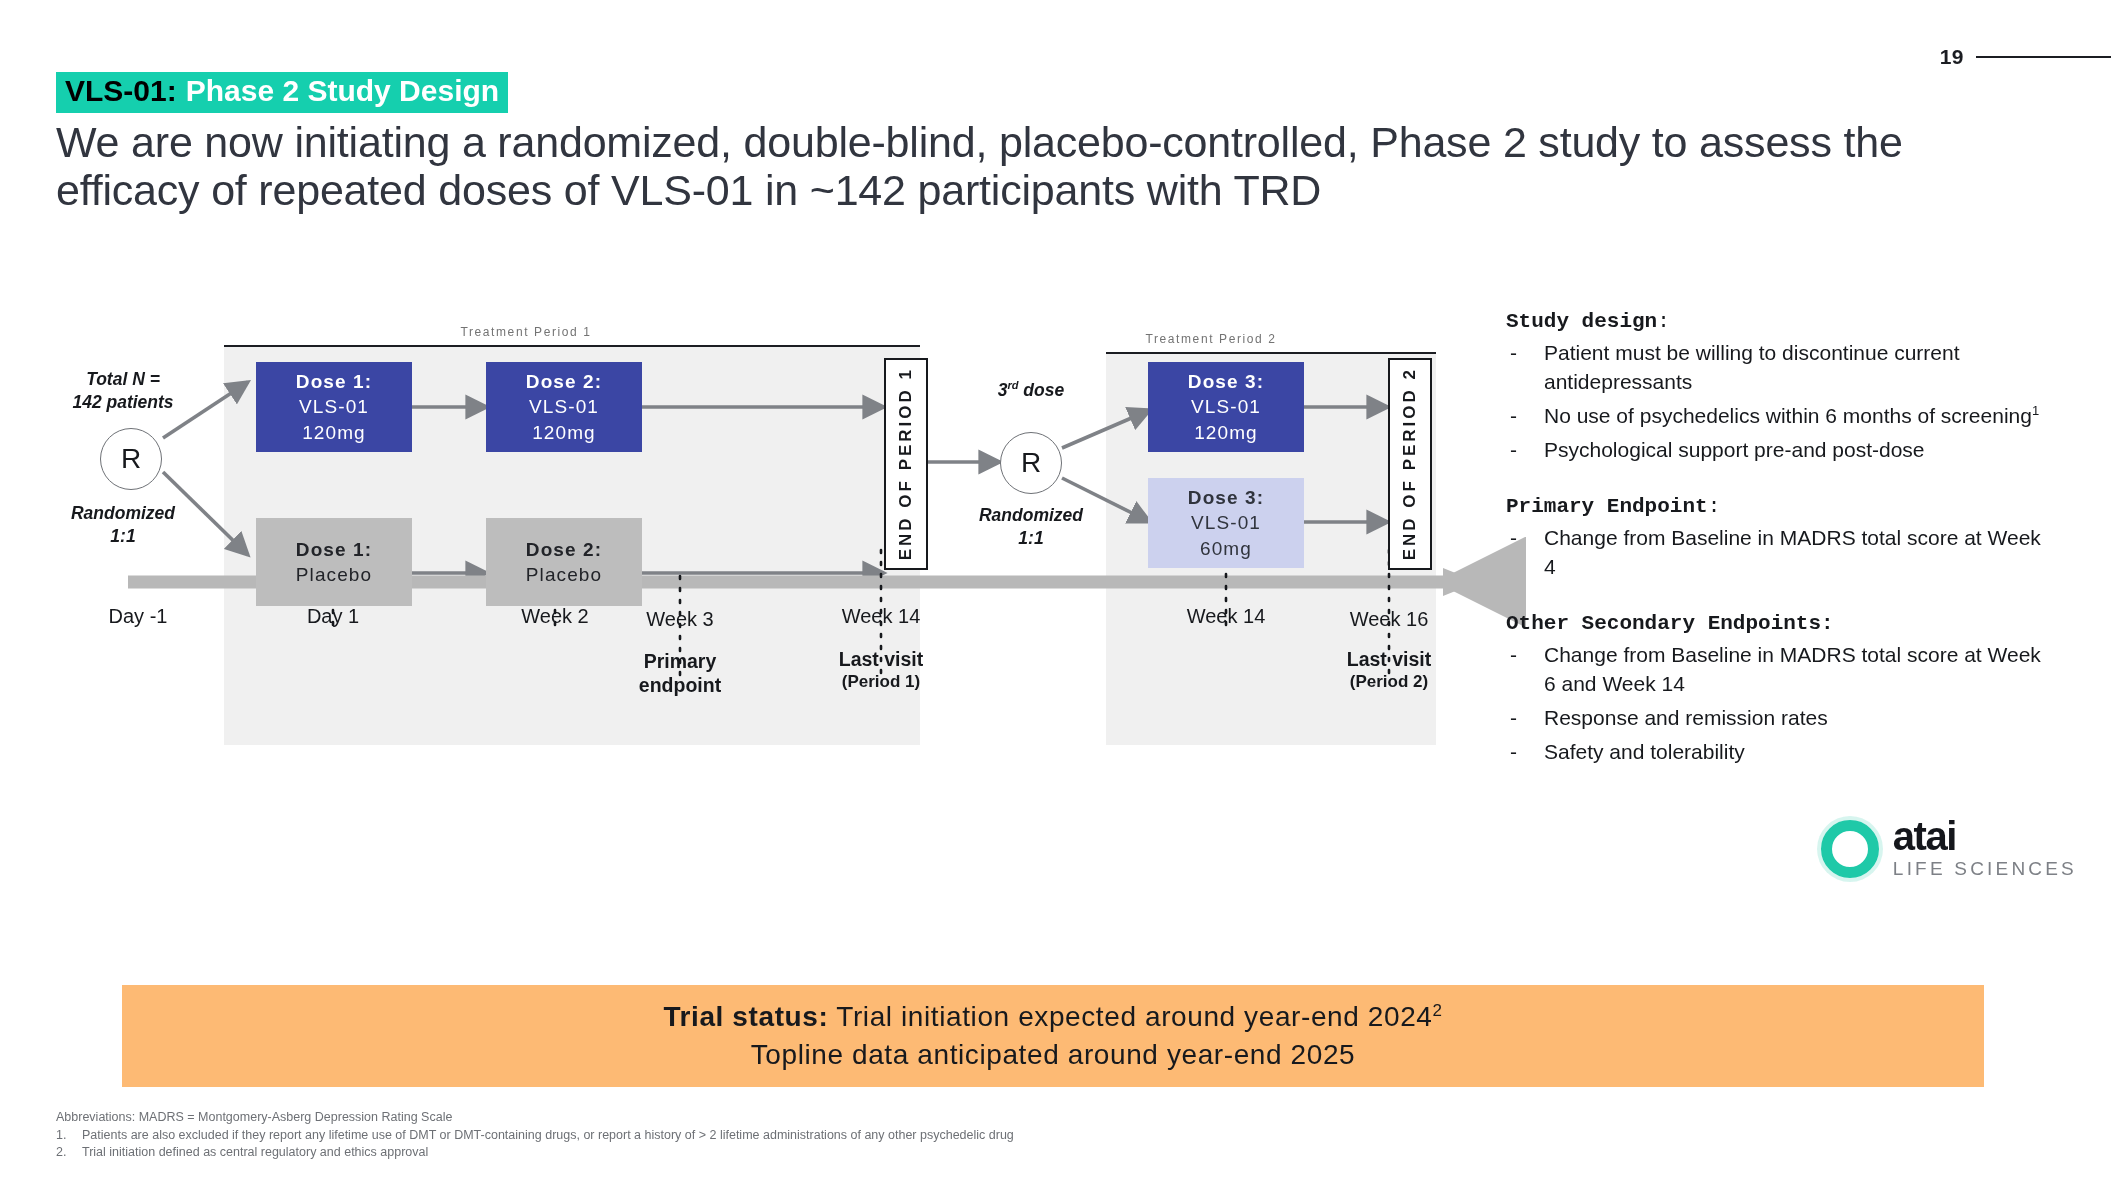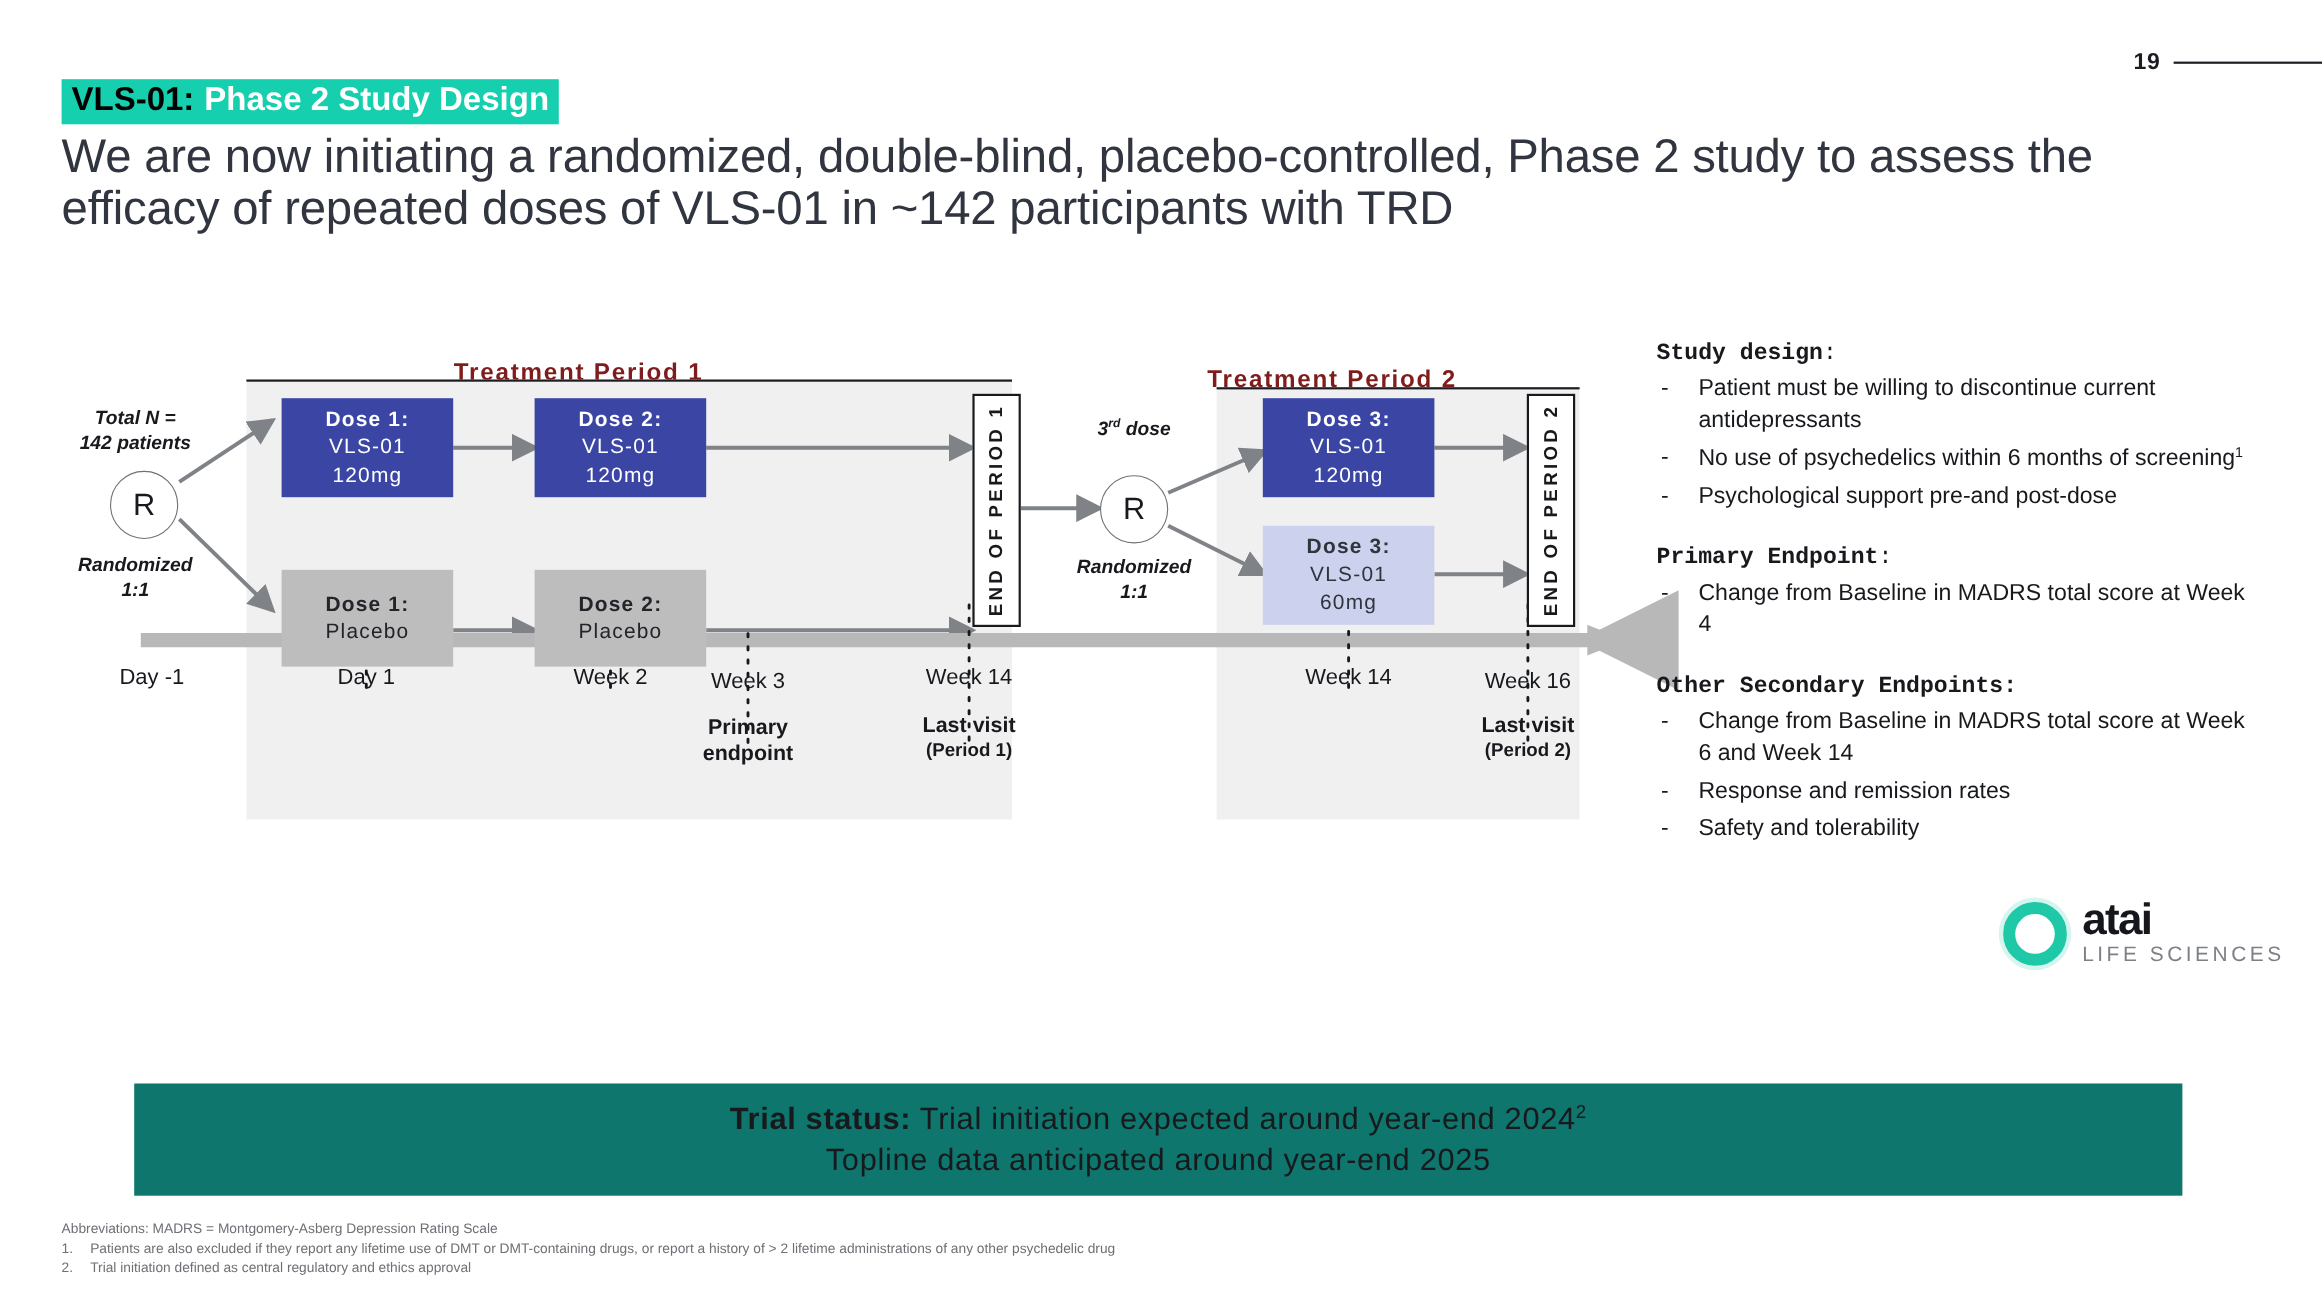--- a/index.html
+++ b/index.html
@@ -36,21 +36,21 @@
 
   
   .sect { position: absolute; left: 70px; top: 318px; width: 645px; }
   .sect .lbl { font-size: 20.5px; font-weight: bold; color: #2b2f38; letter-spacing: .1px; }
   .sect .rule { margin-top: 10px; height: 1.5px; background: #4c5056; width: 645px; }
 
   
   .diagram { position: absolute; left: 0; top: 400px; width: 1500px; height: 560px; }
 
   .tp-title {
-    position: absolute; font-size: 22px; font-weight: bold; color: #7f1d1d;
+    position: absolute; font-size: 12px; font-weight: normal; color: #737373;
     letter-spacing: 1.6px; text-align: center; white-space: nowrap;
   }
   .panel { position: absolute; background: #f0f0f0; border-top: 2.5px solid #1b1d22; }
 
   .dosebox {
     position: absolute; display: flex; flex-direction: column;
     align-items: center; justify-content: center; text-align: center;
     line-height: 1.32; letter-spacing: 1.1px;
   }
   .dosebox .hd { font-weight: bold; font-size: 19px; }
@@ -99,21 +99,21 @@
   .rail li {
     position: relative; padding-left: 38px; font-size: 21px; line-height: 1.38;
     color: #17191d; margin-bottom: 5px;
   }
   .rail li::before { content: "-"; position: absolute; left: 4px; top: 0; }
   .rail li sup { font-size: 13px; vertical-align: super; }
 
   
   .banner {
     position: absolute; left: 122px; top: 985px; width: 1862px; height: 102px;
-    background: #0f766e; display: flex; flex-direction: column;
+    background: #fdba74; display: flex; flex-direction: column;
     align-items: center; justify-content: center; gap: 6px;
   }
   .banner .l1, .banner .l2 {
     font-size: 28px; color: #17191d; letter-spacing: .6px; white-space: nowrap;
   }
   .banner .l1 b { font-weight: bold; }
   .banner .l1 sup { font-size: 17px; vertical-align: super; }
 
   
   .foot { position: absolute; left: 56px; top: 1110px; width: 1400px; color: #6d7075; }

